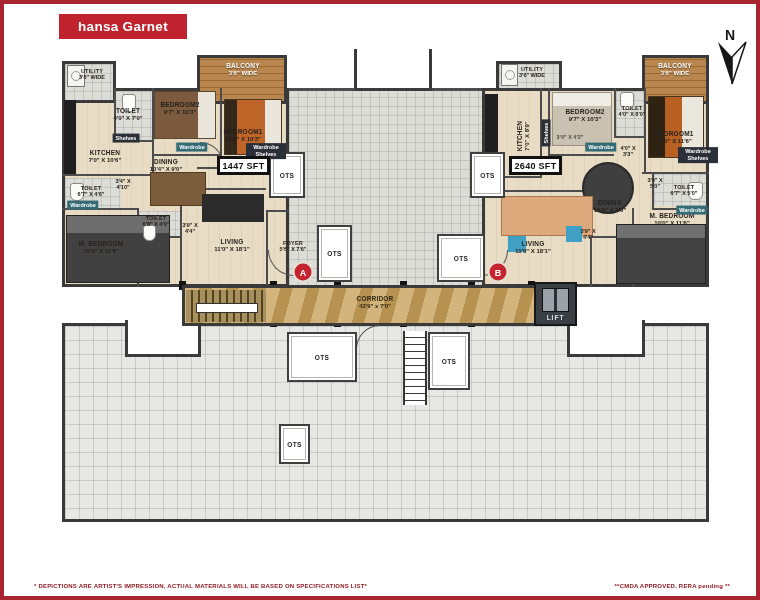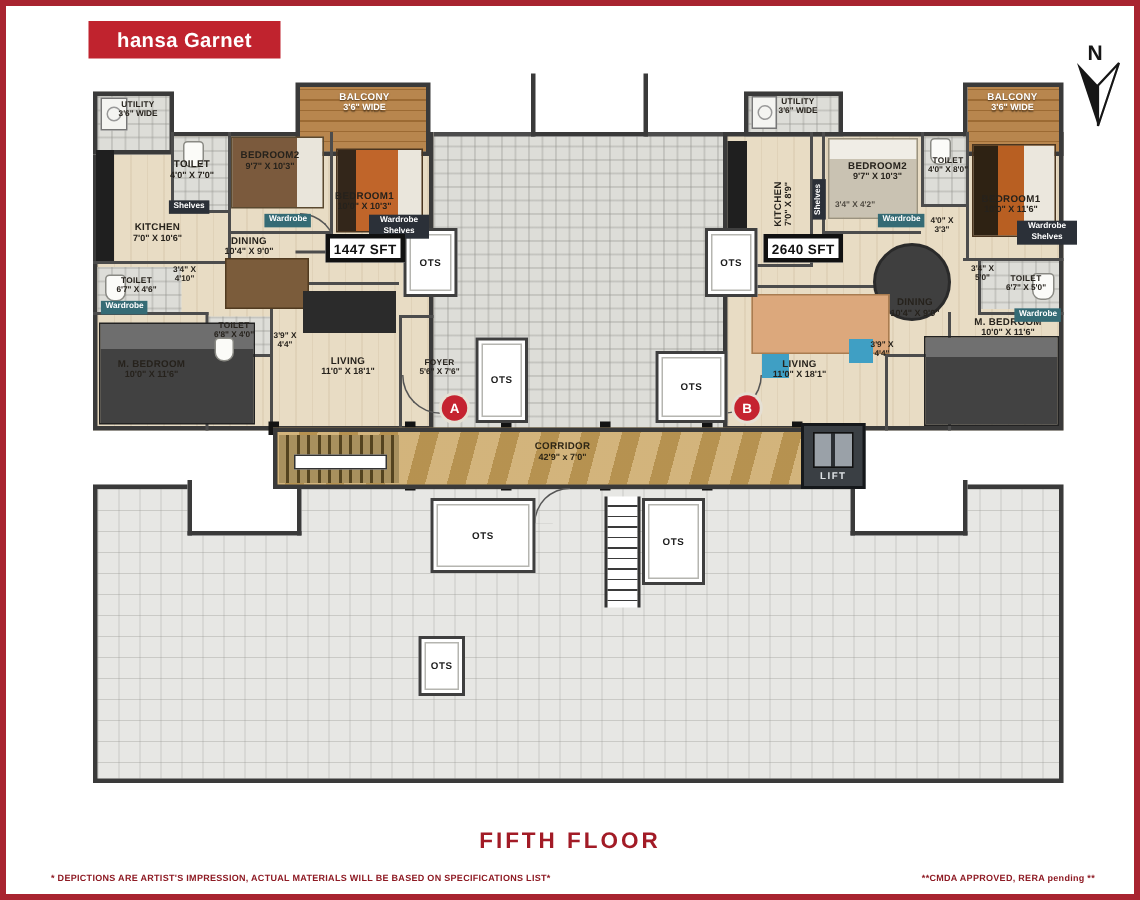--- a/index.html
+++ b/index.html
@@ -311,16 +311,15 @@
   <div class="tag" style="left:694px;top:151px;width:34px;">Wardrobe Shelves</div>
   <div class="tag teal" style="left:688px;top:206px;">Wardrobe</div>
 
   <div class="lbl oncorr" style="left:371px;top:298px;width:70px;">
       <span class="nm">CORRIDOR</span>
       <span class="dm">42'9" x 7'0"</span>
     </div>
   <div class="badge" style="left:299px;top:268px;">A</div>
   <div class="badge" style="left:494px;top:268px;">B</div>
 
-  <div id="floor-title">FIFTH FLOOR</div>
   <div class="foot" id="foot-left">* DEPICTIONS ARE ARTIST'S IMPRESSION, ACTUAL MATERIALS WILL BE BASED ON SPECIFICATIONS LIST*</div>
   <div class="foot" id="foot-right">**CMDA APPROVED, RERA pending **</div>
 </div>
 
 </body></html>

